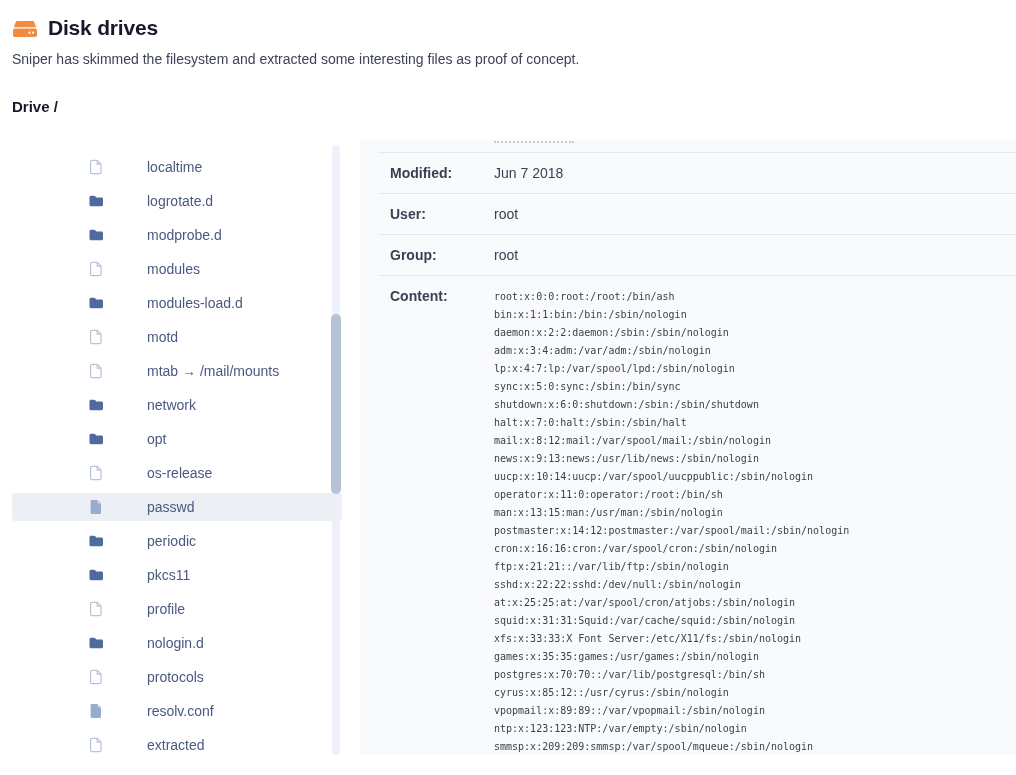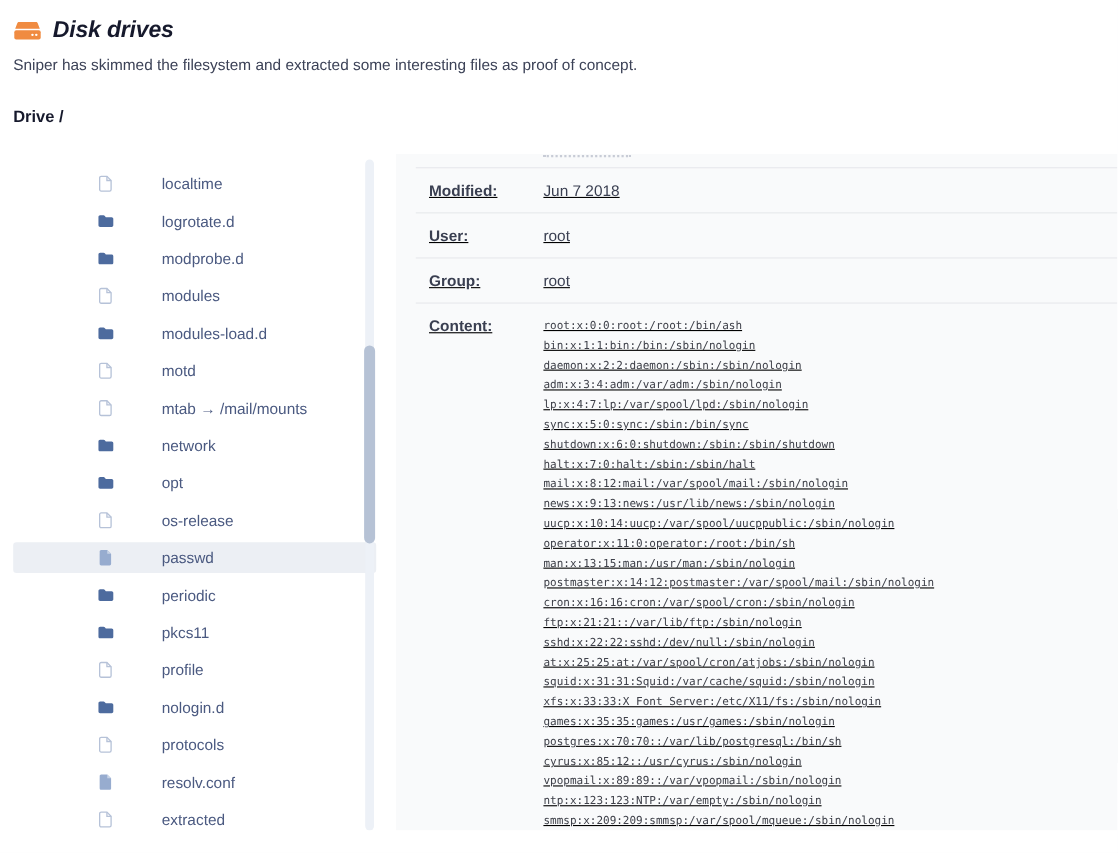--- a/index.html
+++ b/index.html
@@ -1,21 +1,21 @@
 <!DOCTYPE html>
 <html><head>
 <meta charset="utf-8">
 <style>
   * { box-sizing: border-box; }
   html,body { margin:0; padding:0; }
   body { font-family:"Liberation Sans", sans-serif; background:#fff; }
   .page { position:relative; width:1016px; height:775px; background:#ffffff; overflow:hidden; }
 
   
-  .title-row { display:flex; align-items:center; gap:10px; padding:16px 12px 0 12px;font-style:italic; }
+  .title-row { display:flex; align-items:flex-end; gap:10px; padding:16px 12px 0 12px; }
   .title-row h1 { margin:0; font-size:21px; font-weight:700; color:#16192c; letter-spacing:-0.2px; }
   .disk-icon { width:26px; height:22px; display:block; }
   .subtitle { margin:11px 12px 0 12px; font-size:14px; color:#3c4257; }
   .drive-label { margin:31px 12px 0 12px; font-size:15px; font-weight:700; color:#16192c; }
 
   
   .main { position:absolute; top:140px; left:0; width:1016px; height:615px; display:flex; overflow:hidden; }
 
   
   .sidebar { width:360px; flex:none; position:relative; background:#fff; }
@@ -33,21 +33,21 @@
   
   .sb-track { position:absolute; left:332px; top:5px; width:8px; height:610px;
               background:#edf1f7; border-radius:4px; }
   .sb-thumb { position:absolute; left:331px; top:174px; width:10px; height:180px;
               background:#b6c2d5; border-radius:5px; cursor:grab; }
 
   
   .details { flex:1; background:#f9fafb; position:relative; overflow:hidden; }
   .clipped-remnant { position:absolute; left:134px; top:0; width:80px; height:3px;
                      border-bottom:2px dotted #c8ccd6; }
-  .detail-rows { margin:12px 0 0 18px;text-decoration:underline; }
+  .detail-rows { margin:12px 0 0 18px; }
   .d-row { border-top:1px solid #e7e8ec; padding:12px 0 12px 12px; display:flex; }
   .d-label { width:104px; flex:none; font-size:14px; font-weight:600; color:#3a3f51; }
   .d-value { font-size:14px; color:#3a3f51; }
   .d-row-content { border-top:1px solid #e7e8ec; padding:12px 0 0 12px; display:flex; }
   .d-row-content pre { margin:0; font-family:"DejaVu Sans Mono","Liberation Mono",monospace;
                        font-size:10px; line-height:18px; color:#3e4049; white-space:pre; }
 </style>
 </head>
 <body>
 

